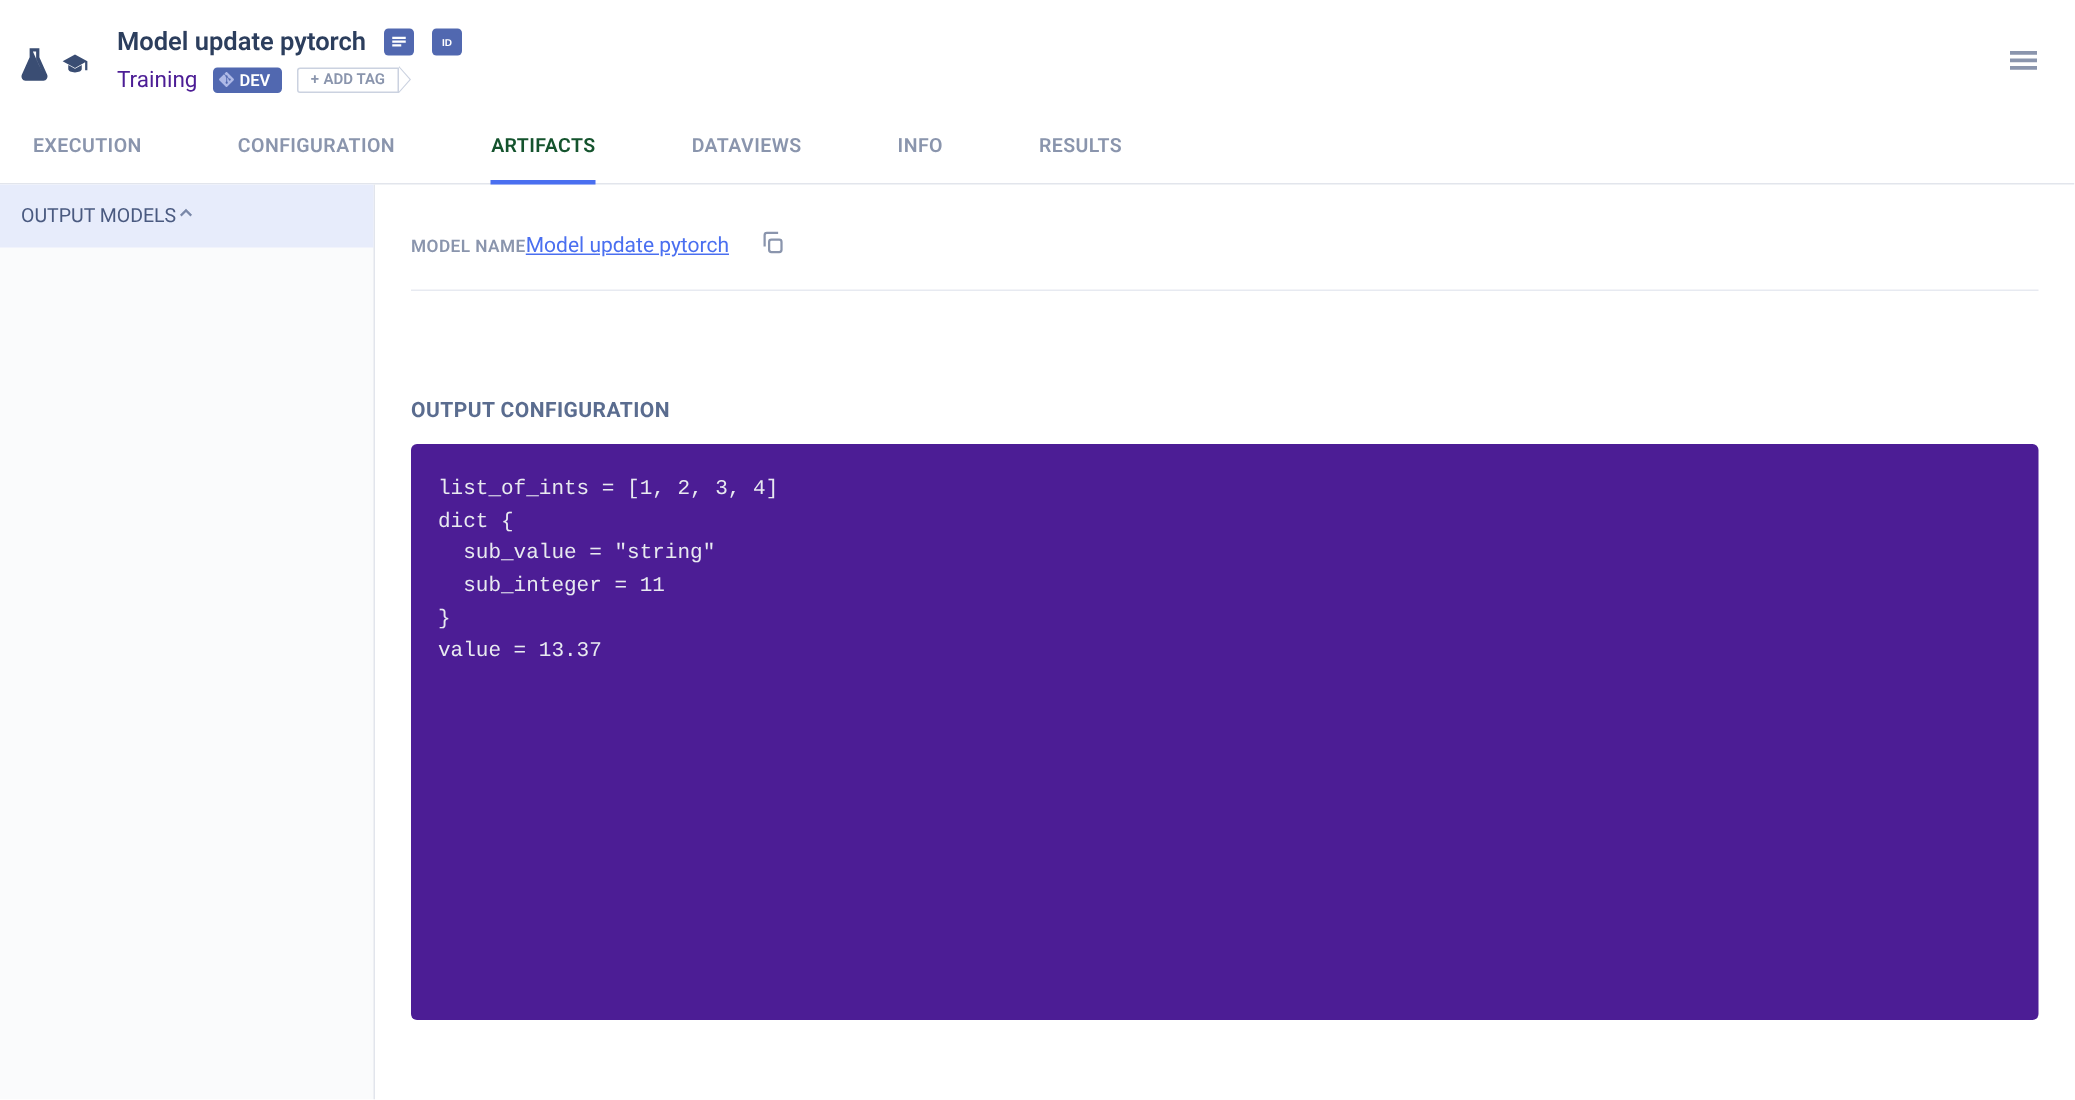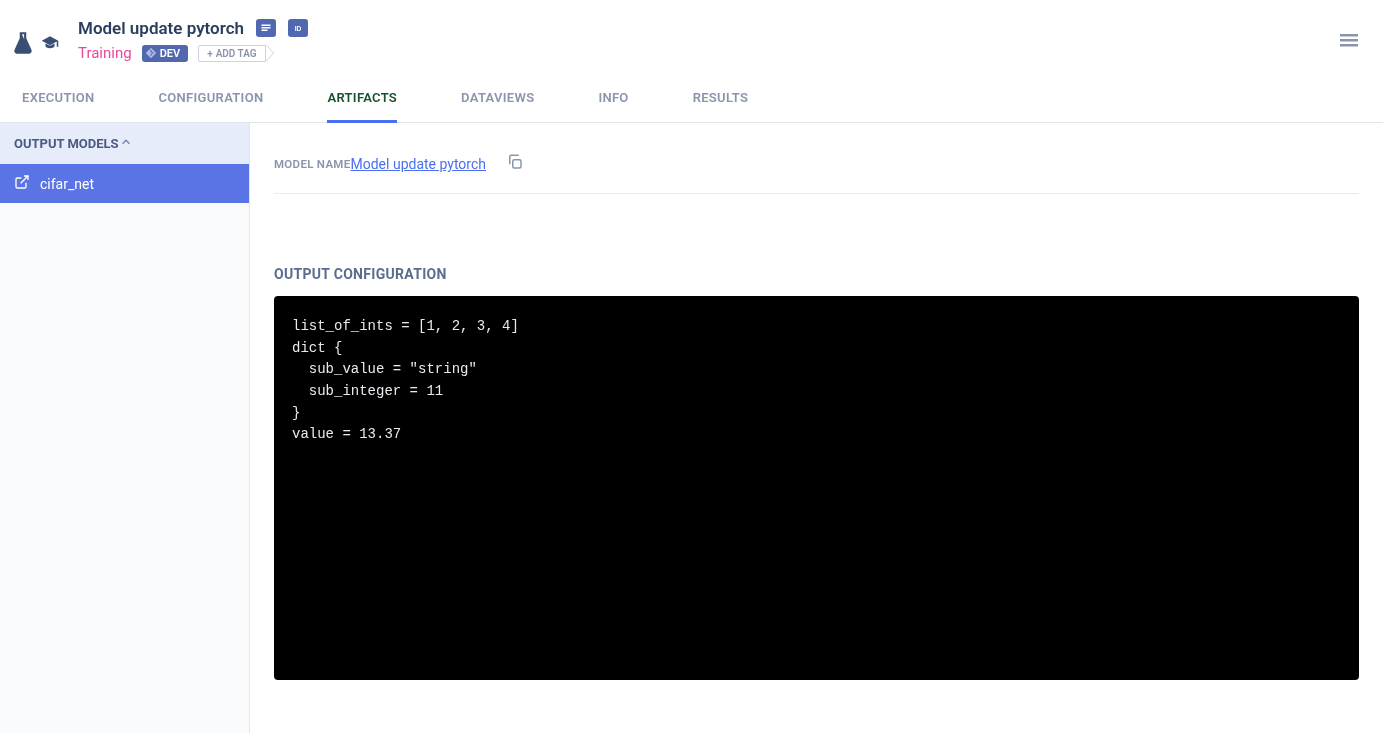--- a/index.html
+++ b/index.html
@@ -53,21 +53,21 @@
     justify-content: center;
   }
   .title-icon svg { display:block; }
   .subtitle-row {
     display: flex;
     align-items: center;
     gap: 10px;
   }
   .subtitle {
     font-size: 15px;
-    color: #ec4899;
+    color: #4c1d95;
     text-align: right;
   }
   .dev-tag {
     background: #5168b0;
     color: #fff;
     font-size: 11px;
     font-weight: 600;
     padding: 2px 8px 2px 18px;
     border-radius: 3px;
     position: relative;
@@ -153,21 +153,21 @@
   .sidebar {
     width: 250px;
     border-right: 1px solid #e2e5ec;
     background: #fafbfc;
     flex-shrink: 0;
   }
   .sidebar-header {
     background: #e7ecfb;
     color: #4a5a80;
     font-size: 13px;
-    font-weight: 700;
+    font-weight: 400;
     padding: 12px 14px;
     display: flex;
     align-items: center;
     justify-content: flex-start;
   }
   .sidebar-header .chev {
     color: #7a88a8;
   }
   .sidebar-item {
     background: #5a74e6;
@@ -215,21 +215,21 @@
   .section-title {
     font-size: 14px;
     font-weight: 700;
     color: #5a6c8f;
     letter-spacing: 0.3px;
     margin-top: 72px;
     margin-bottom: 14px;
   }
 
   .code-block {
-    background: #000000;
+    background: #4c1d95;
     color: #e8eaf0;
     font-family: "SFMono-Regular", Consolas, "Liberation Mono", Menlo, monospace;
     font-size: 14px;
     line-height: 1.55;
     padding: 20px 18px;
     border-radius: 4px;
     height: 384px;
     white-space: pre;
     overflow: auto;
   }
@@ -305,30 +305,20 @@
 <div class="body">
   <div class="sidebar">
     <div class="sidebar-header">
       <span>OUTPUT MODELS</span>
       <span class="chev">
         <svg width="14" height="14" viewBox="0 0 24 24" fill="none" stroke="currentColor" stroke-width="2.5">
             <polyline points="6 15 12 9 18 15"></polyline>
           </svg>
       </span>
     </div>
-    <div class="sidebar-item">
-      <span class="ext-icon">
-        <svg width="16" height="16" viewBox="0 0 24 24" fill="none" stroke="#fff" stroke-width="2">
-            <path d="M18 13v6a2 2 0 0 1-2 2H5a2 2 0 0 1-2-2V8a2 2 0 0 1 2-2h6"></path>
-            <polyline points="15 3 21 3 21 9"></polyline>
-            <line x1="10" y1="14" x2="21" y2="3"></line>
-          </svg>
-      </span>
-      <span>cifar_net</span>
-    </div>
   </div>
 
   <div class="main">
     <div class="field-row">
       <span class="field-label">MODEL NAME</span>
       <span class="field-value-wrap">
         <a class="field-value" href="#">Model update pytorch</a>
         <span class="copy-icon">
           <svg width="18" height="18" viewBox="0 0 24 24" fill="none" stroke="currentColor" stroke-width="2">
               <rect x="9" y="9" width="11" height="11" rx="2"></rect>

